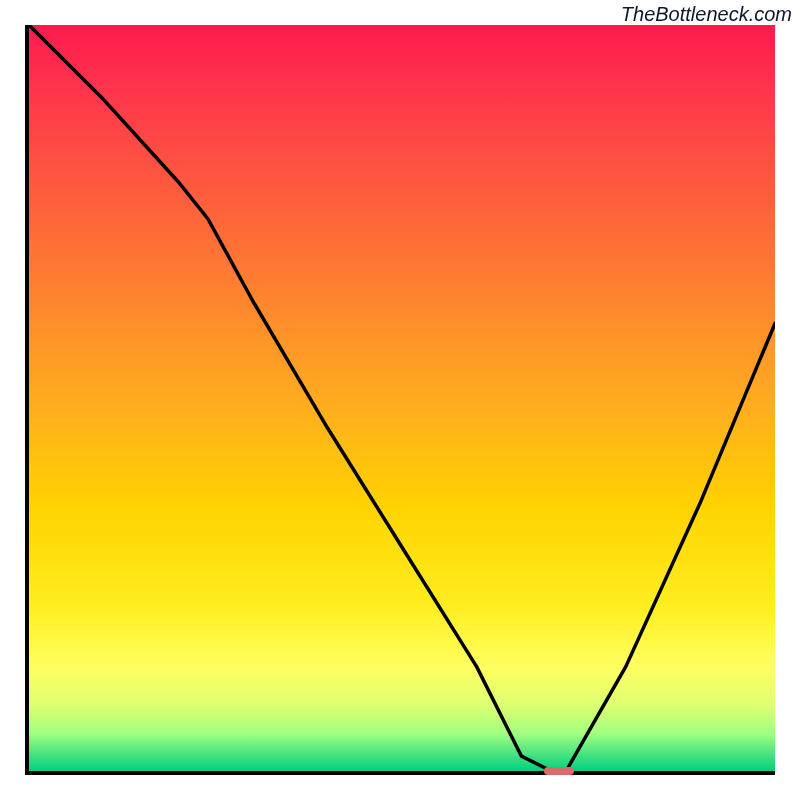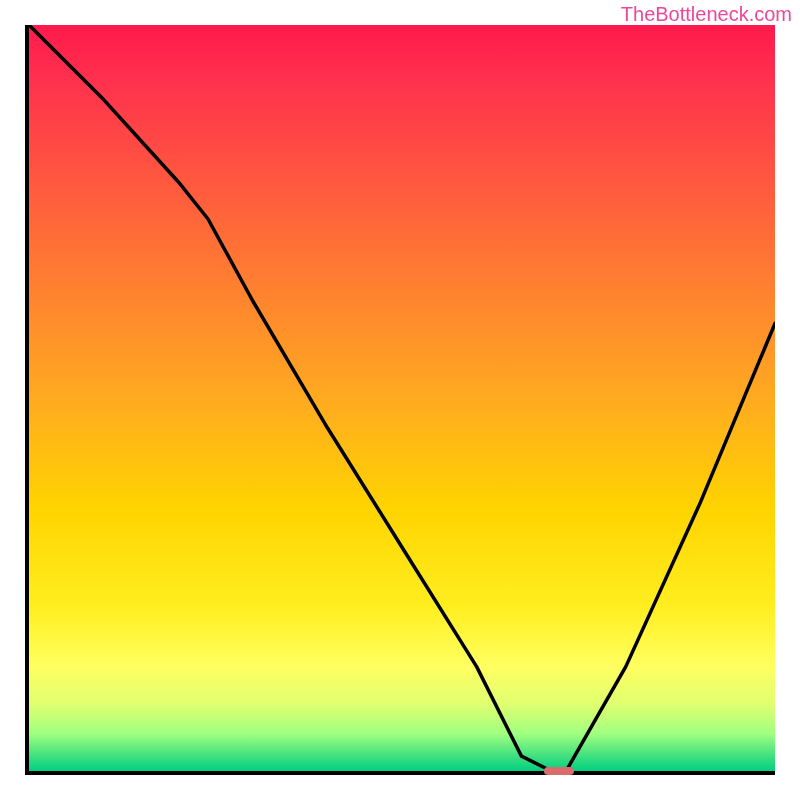--- a/index.html
+++ b/index.html
@@ -8,23 +8,24 @@
     width: 800px;
     height: 800px;
     background: #ffffff;
     position: relative;
     font-family: Arial, sans-serif;
   }
   .watermark {
     position: absolute;
     top: 3px;
     right: 8px;
-    color: #ec4899;
+    color: #0f172a;
     font-size: 20px;
     font-weight: 400;
+    font-style: italic;
   }
   .plot-outer {
     position: absolute;
     left: 25px;
     top: 25px;
     width: 750px;
     height: 750px;
     border: 4px solid #000;
     border-top: none;
     border-right: none;

